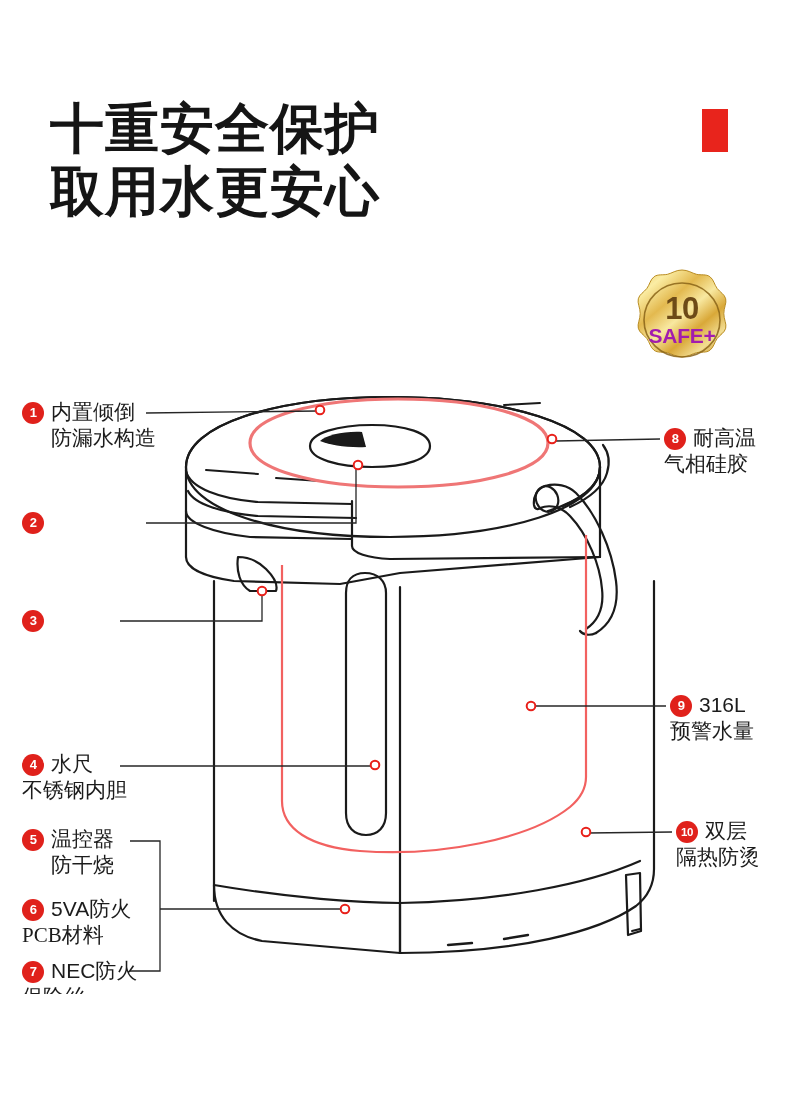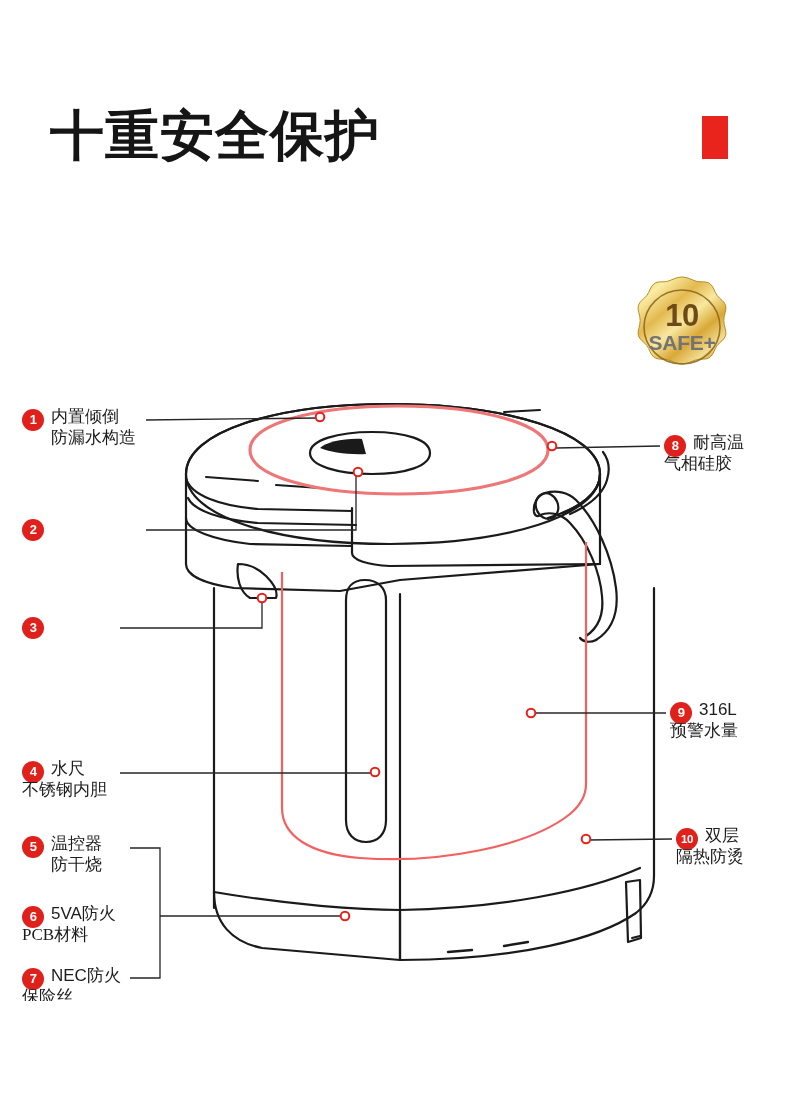--- a/index.html
+++ b/index.html
@@ -8,21 +8,21 @@
     font-family:"Liberation Sans","DejaVu Sans",sans-serif;
     color:#1a1a1a;
     -webkit-font-smoothing:antialiased;
   }
   #page{
     position:relative;
     width:790px;
     height:993px;
     overflow:hidden;
     background:#ffffff;
-    margin:8px auto;
+    margin:1px auto;
   }
 
   
   #heading{
     position:absolute;
     left:50px;
     top:96px;
     width:430px;
   }
   #heading .line{
@@ -64,21 +64,21 @@
   #badge .seal-num{
     font-size:31px;
     font-weight:bold;
     color:#6d4a17;
     line-height:0.95;
     letter-spacing:-0.5px;
   }
   #badge .seal-safe{
     font-size:21px;
     font-weight:bold;
-    color:#737373;
+    color:#a21caf;
     line-height:1;
     letter-spacing:-0.3px;
     margin-top:1px;
   }
 
   
   #drawing{
     position:absolute;
     left:0; top:0;
     width:790px;
@@ -102,35 +102,36 @@
     color:#ffffff;
     font-size:13px;
     font-weight:bold;
     line-height:22px;
     text-align:center;
     margin-top:3px;
     letter-spacing:-0.5px;
   }
   .num.wide{ font-size:11.5px; }
   .txt{
-    font-size:17px;
+    font-size:21px;
     line-height:1.24;
     color:#1c1c1c;
     white-space:nowrap;
   }
   .txt .l2{ display:block;font-family:Liberation Serif, serif; }
   .callout.ind .txt .l2{ margin-left:-29px; }
 </style>
 </head>
 <body>
 
 <div id="page">
 
   <div id="heading">
     <div class="line">十重安全保护</div>
+    <div class="line">取用水更安心</div>
   </div>
 
   <div id="accent-block"></div>
 
   <div id="badge">
     <svg viewBox="0 0 108 108" width="108" height="108">
       <defs>
         <linearGradient id="goldGrad" x1="0%" y1="0%" x2="85%" y2="100%">
           <stop offset="0%" stop-color="#e8c25c"></stop>
           <stop offset="18%" stop-color="#fbeda4"></stop>

